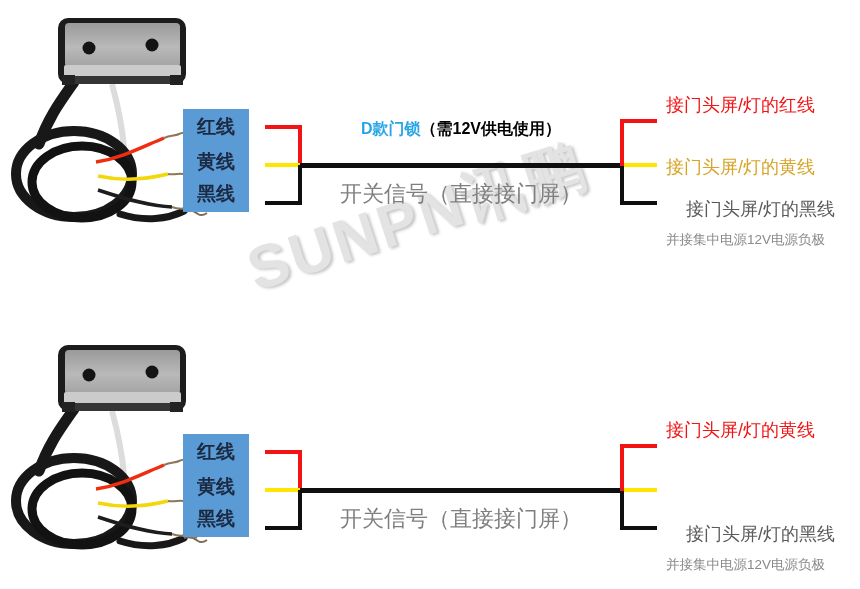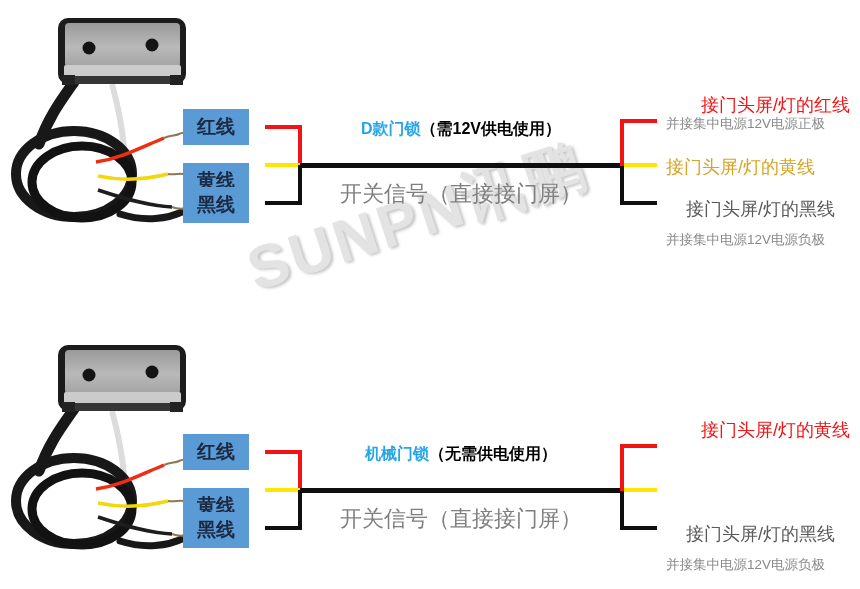--- a/index.html
+++ b/index.html
@@ -42,36 +42,36 @@
   .r-yel-h{left:624px;top:68px;width:33px;height:4px;}
   .r-blk-v{left:620px;top:71px;width:4px;height:39px;}
   .r-blk-h{left:620px;top:106px;width:37px;height:4px;}
 
   .wirebox{
     position:absolute;left:183px;width:66px;height:36px;
     background:var(--box_blue,#5b9bd5);color:var(--box_text,#1b2942);
     display:flex;align-items:center;justify-content:center;
     font-size:19px;font-weight:bold;
   }
-  .wb1{top:14px;} .wb2{top:68px;} .wb3{top:92px;}
+  .wb1{top:14px;} .wb2{top:49px;} .wb3{top:81px;}
 
   .title{
     position:absolute;left:290px;width:342px;top:24px;text-align:center;
     font-size:16px;font-weight:bold;white-space:nowrap;color:#000;
   }
   .title .hl{color:var(--title_blue,#27a5e6);}
   .subtitle{
     position:absolute;left:290px;width:342px;top:84px;text-align:center;
     font-size:22px;color:var(--subtitle_gray,#7f7f7f);white-space:nowrap;
   }
 
   .rlabels{position:absolute;left:666px;top:0;width:194px;height:150px;}
   .rlabel{position:absolute;left:0;font-size:18px;white-space:nowrap;}
   .rsub{position:absolute;left:0;font-size:13.5px;color:var(--gray_text,#8a8a8a);white-space:nowrap;}
-  .rl0{top:-2px;margin-left:35px;} .rs0{top:20px;} .rl1{top:60px;} .rl2{top:102px;margin-left:20px;} .rs2{top:136px;}
+  .rl0{top:-2px;} .rs0{top:20px;} .rl1{top:60px;} .rl2{top:102px;margin-left:20px;} .rs2{top:136px;}
   .c-red{color:var(--red,#f40b0b);}
   .c-gold{color:var(--gold,#d6a426);}
   .c-dark{color:var(--dark_text,#5a5a5a);}
 </style>
 </head>
 <body>
 
 <div class="canvas">
 
   <div class="watermark">SUNPN讯鹏</div>
@@ -142,21 +142,20 @@
     <div class="wire black r-blk-v"></div>
     <div class="wire black r-blk-h"></div>
 
     <div class="title">
       <span class="hl">D款门锁</span><span>（需12V供电使用）</span>
     </div>
     <div class="subtitle">开关信号（直接接门屏）</div>
 
     <div class="rlabels">
       <div class="rlabel rl0 c-red">接门头屏/灯的红线</div>
-      <div class="rsub rs0">并接集中电源12V电源正极</div>
       <div class="rlabel rl1 c-gold">接门头屏/灯的黄线</div>
       <div class="rlabel rl2 c-dark">接门头屏/灯的黑线</div>
       <div class="rsub rs2">并接集中电源12V电源负极</div>
     </div>
   </section>
 
   <section class="diagram d2">
     <div class="wirebox wb1">
         <span>红线</span>
       </div>
@@ -172,23 +171,20 @@
     <div class="wire yellow l-yel-h"></div>
     <div class="wire black l-blk-v"></div>
     <div class="wire black l-blk-h"></div>
     <div class="wire black bus"></div>
     <div class="wire red r-red-v"></div>
     <div class="wire red r-red-h"></div>
     <div class="wire yellow r-yel-h"></div>
     <div class="wire black r-blk-v"></div>
     <div class="wire black r-blk-h"></div>
 
-    <div class="title">
-      <span class="hl">机械门锁</span><span>（无需供电使用）</span>
-    </div>
     <div class="subtitle">开关信号（直接接门屏）</div>
 
     <div class="rlabels">
       <div class="rlabel rl0 c-red">接门头屏/灯的黄线</div>
       <div class="rsub rs0"></div>
       <div class="rlabel rl2 c-dark">接门头屏/灯的黑线</div>
       <div class="rsub rs2">并接集中电源12V电源负极</div>
     </div>
   </section>
 

